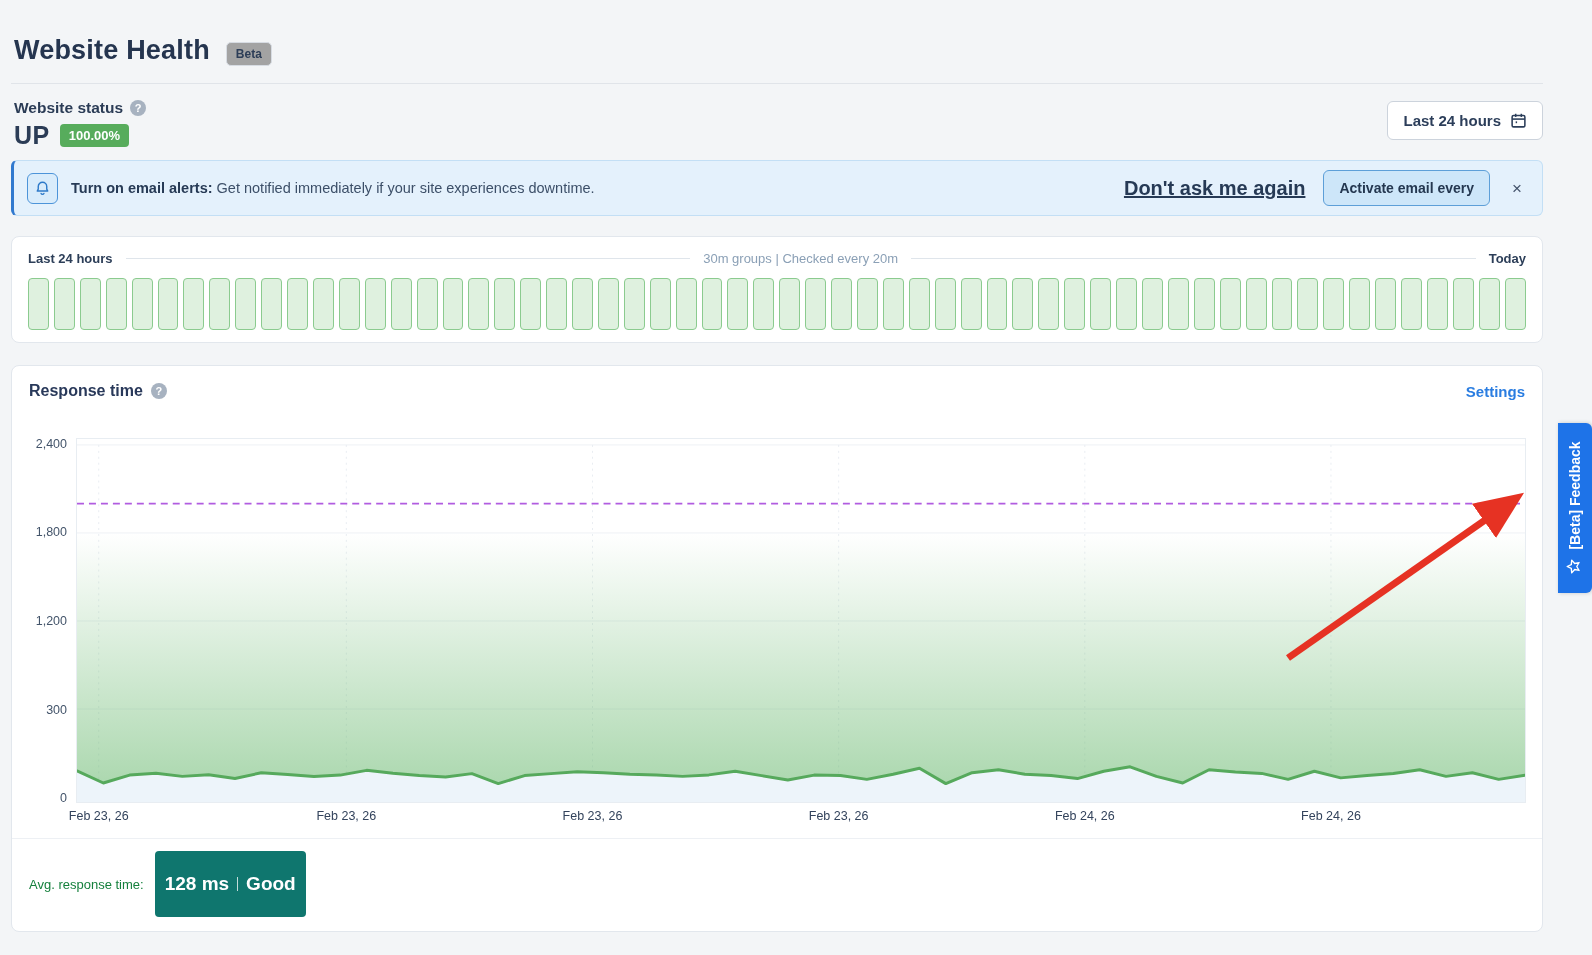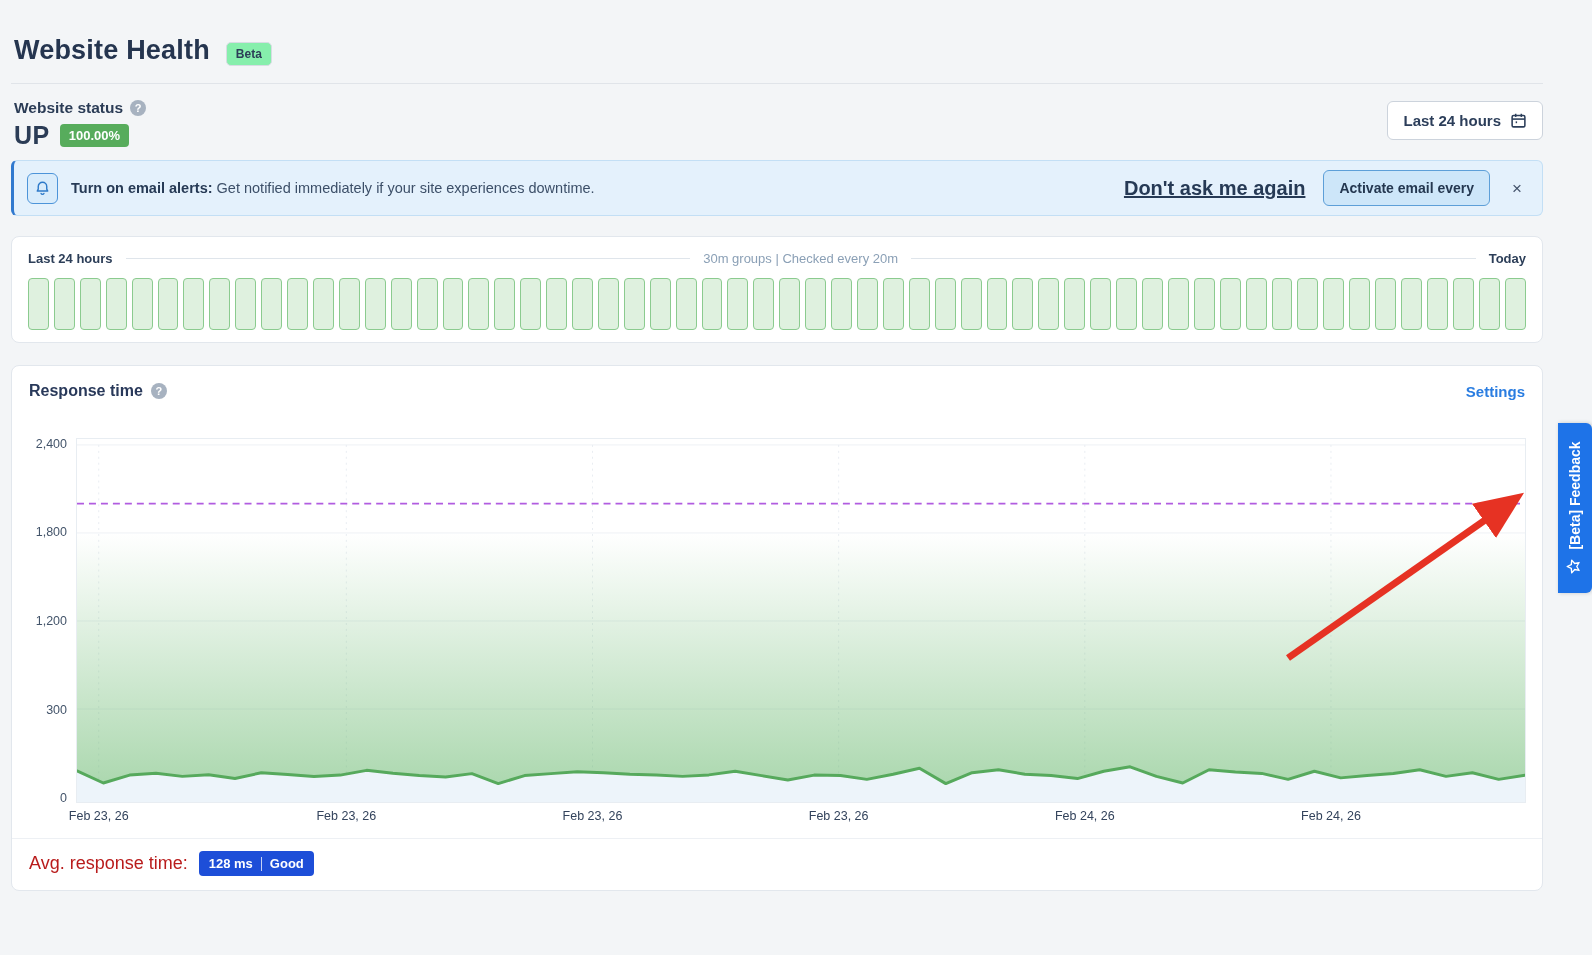--- a/index.html
+++ b/index.html
@@ -9,21 +9,21 @@
     background:#f3f5f7;
     font-family:"Liberation Sans", sans-serif;
     color:#2b3c56;
   }
   .content { padding:16px 49px 0 11px; }
 
   
   .page-header { display:flex; align-items:flex-end; gap:16px; padding-left:3px;margin-top:19px; }
   .page-title { margin:0; font-size:27px; font-weight:700; color:#25354f; letter-spacing:.2px; }
   .beta-badge {
-    font-size:12px; font-weight:700; color:#2c3d57; background:#86efac;
+    font-size:12px; font-weight:700; color:#2c3d57; background:#a3a3a3;
     border:1px solid #d7dce3; border-radius:5px; padding:4px 9px;
   }
   .header-divider { margin-top:17px; border:none; border-top:1px solid #e0e4e9; }
 
   
   .status-row { margin-top:15px; display:flex; justify-content:space-between; align-items:flex-start; padding-left:3px; }
   .status-label-row { display:flex; align-items:center; gap:7px; font-size:15.5px; font-weight:700; color:#2b3c56; }
   .help-icon {
     width:16px; height:16px; border-radius:50%; background:#a7b2c0; color:#fff;
     font-size:11px; font-weight:700; display:inline-flex; align-items:center; justify-content:center;
@@ -97,24 +97,24 @@
   }
   .x-label {
     position:absolute; top:calc(100% + 7px); transform:translateX(-50%);
     font-size:12.5px; color:#33435c; white-space:nowrap;
   }
   .rt-footer {
     margin-top:35px; border-top:1px solid #edf0f4; padding:12px 17px 14px;
     display:flex; justify-content:space-between; align-items:center;
   }
   .rt-footer-left { display:flex; align-items:center; gap:11px; }
-  .foot-label { font-size:18px; color:#b91c1c; }
+  .foot-label { font-size:13px; color:#15803d; }
   .avg-badge {
-    display:flex; align-items:center; background:#1d4ed8; color:#fff;
-    border-radius:4px; padding:5px 10px; font-size:13px; font-weight:700;
+    display:flex; align-items:center; background:#0f766e; color:#fff;
+    border-radius:4px; padding:22px 10px; font-size:19px; font-weight:700;
   }
   .avg-badge .divider { width:1px; height:14px; background:rgba(255,255,255,.75); margin:0 8px; }
   .rt-footer-right { display:flex; align-items:center; gap:10px; }
   .rt-footer-right .gap { width:14px; }
   .chip {
     background:#ddeefa; border:1px solid #7fb8e8; border-radius:5px;
     padding:5px 12px; font-size:13.5px; font-weight:400; color:#233852; cursor:pointer;
   }
 
   

